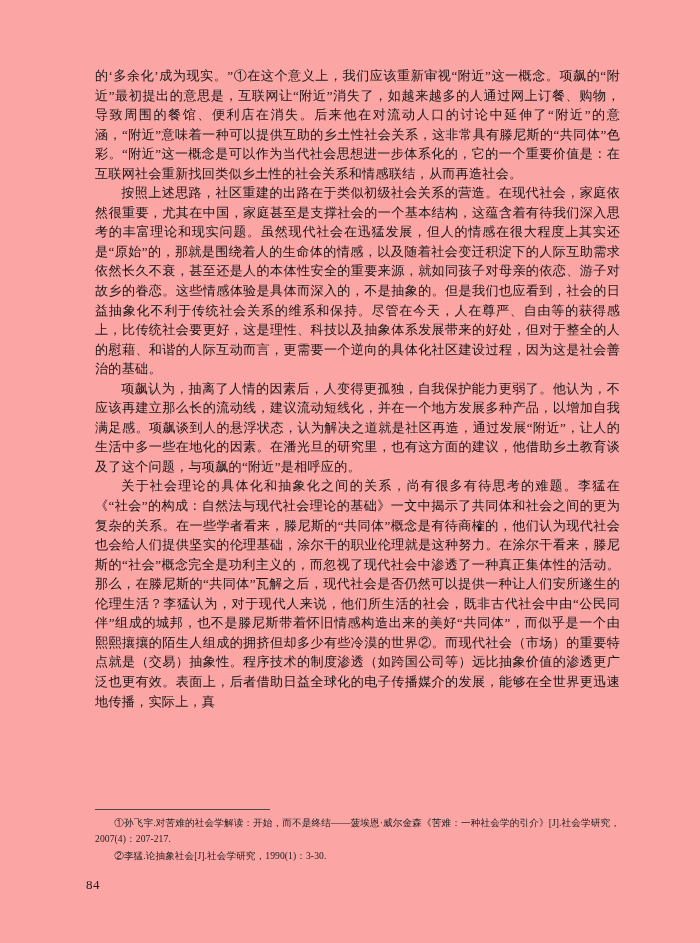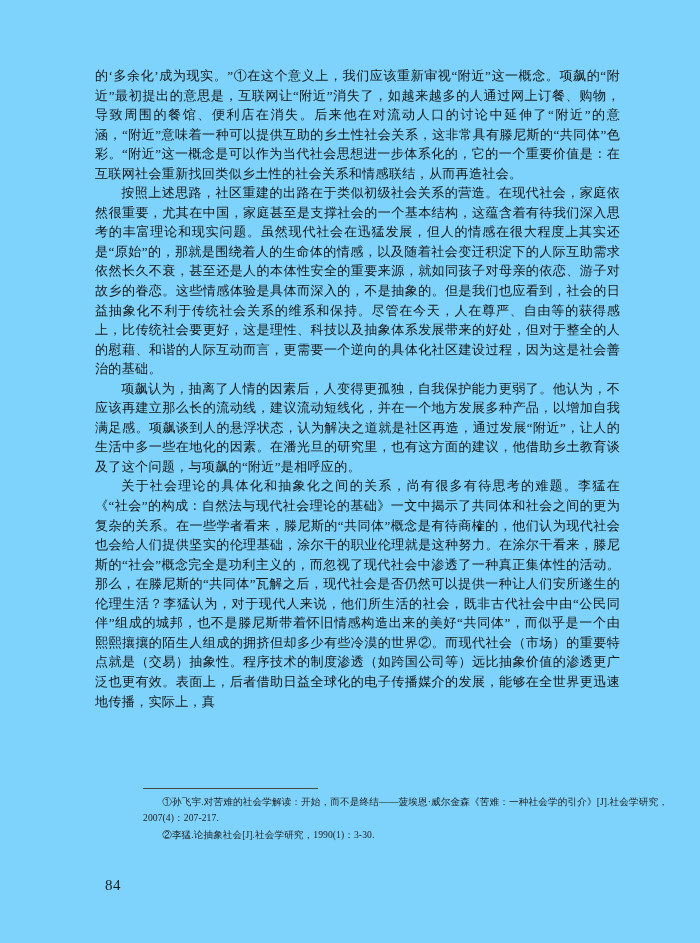--- a/index.html
+++ b/index.html
@@ -13,21 +13,21 @@
     font-family: "Liberation Serif", "DejaVu Serif", serif;
     color: #1b1b1b;
     overflow: hidden;
     position: relative;
   }
 
   
   .page {
     position: absolute;
     inset: 0;
-    background: #7dd3fc;
+    background: #fca5a5;
   }
 
   .text-column {
     position: absolute;
     left: 95px;
     top: 66px;
     width: 525px;
   }
 
   .para {
@@ -43,23 +43,22 @@
   }
 
   .para.cont {
     text-indent: 0;
   }
 
   
   .footnotes {
     position: absolute;
     left: 95px;
-    top: 788px;
+    top: 809px;
     width: 525px;
-    margin-left: 48px;
   }
 
   .fn-rule {
     width: 175px;
     height: 0;
     border-top: 1px solid #4a4a4a;
     margin: 0 0 5px 0;
   }
 
   .fn {
@@ -67,23 +66,23 @@
     line-height: 15.5px;
     text-align: justify;
     text-indent: 2em;
     letter-spacing: 0.01em;
     color: #222;
     margin: 0 0 2px 0;
   }
 
   .page-number {
     position: absolute;
-    left: 105px;
+    left: 86px;
     top: 877px;
-    font-size: 15px;
+    font-size: 13px;
     letter-spacing: 0.03em;
     color: #1b1b1b;
   }
 </style>
 </head>
 <body>
 
 <div class="page">
 
   <div class="text-column">

